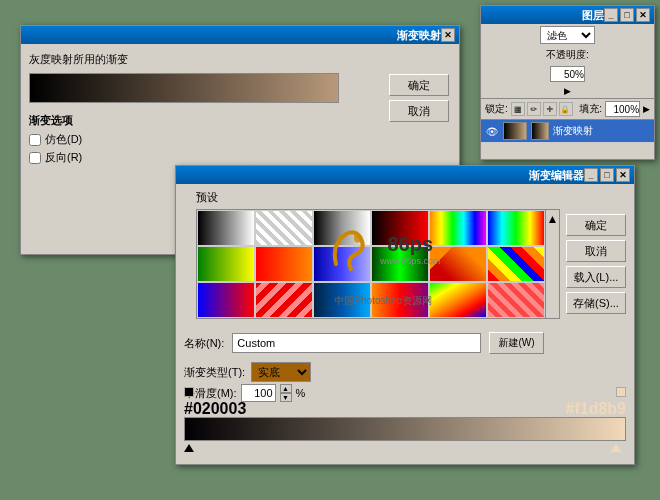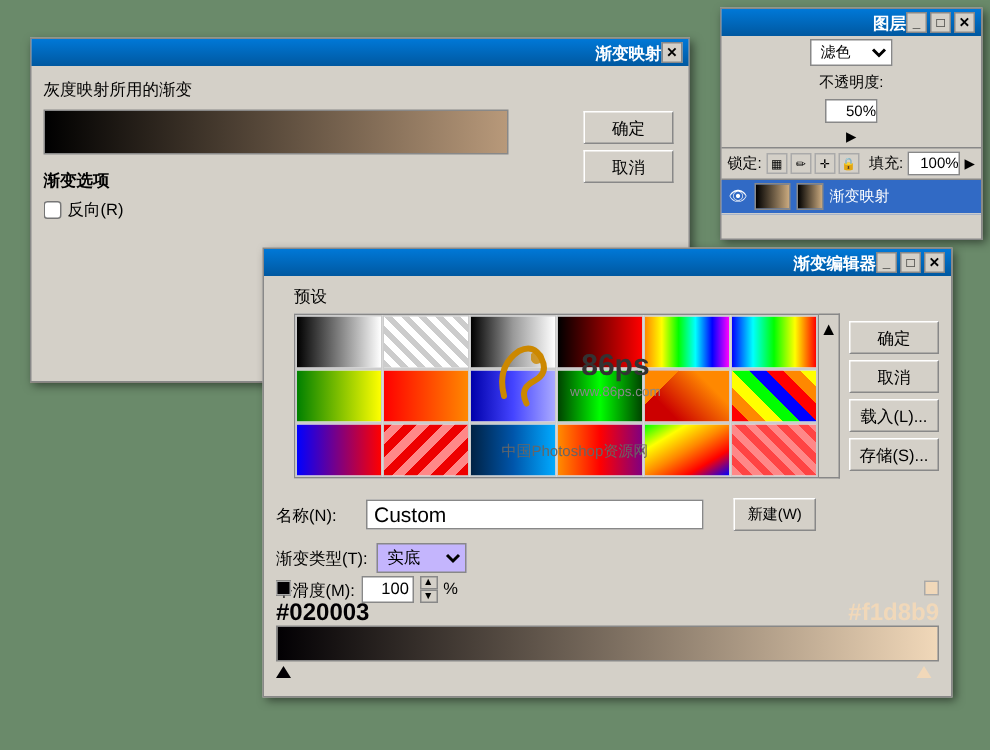--- a/index.html
+++ b/index.html
@@ -271,50 +271,50 @@
       display: flex;
       flex-direction: column;
       gap: 4px;
     }
     .ge-name-row {
       position: absolute;
       left: 8px;
       top: 148px;
       display: flex;
       align-items: center;
-      gap: 20px;
+      gap: 8px;
       right: 90px;
     }
     .ge-name-label {
       font-size: 11px;
       white-space: nowrap;
     }
     .ge-name-input {
       flex: 1;
       height: 20px;
-      font-size: 14px;
+      font-size: 11px;
       border: 1px solid #888;
       padding: 0 4px;
       background: #fff;
     }
     .ge-type-row {
       position: absolute;
       left: 8px;
       top: 178px;
       display: flex;
       align-items: center;
       gap: 6px;
     }
     .ge-type-label {
       font-size: 11px;
     }
     .ge-type-select {
       font-size: 11px;
       height: 20px;
-      background: #c4b5fd;
+      background: #a16207;
       border: 1px solid #888;
       padding: 0 2px;
       width: 60px;
     }
     .ge-smooth-row {
       position: absolute;
       left: 8px;
       top: 200px;
       display: flex;
       align-items: center;
@@ -440,20 +440,24 @@
     <div class="gm-label">灰度映射所用的渐变</div>
     <div class="gm-gradient-bar"></div>
 
     <div class="gm-buttons">
       <button class="win-btn">确定</button>
       <button class="win-btn">取消</button>
     </div>
 
     <div class="gm-options">
       <div class="gm-options-label">渐变选项</div>
+      <div class="checkbox-row">
+        <input type="checkbox" style="">
+        <label>仿色(D)</label>
+      </div>
       <div class="checkbox-row">
         <input type="checkbox" style="">
         <label>反向(R)</label>
       </div>
     </div>
   </div>
 </div>
 
 <div class="window" id="layers-window">
   <div class="title-bar">

